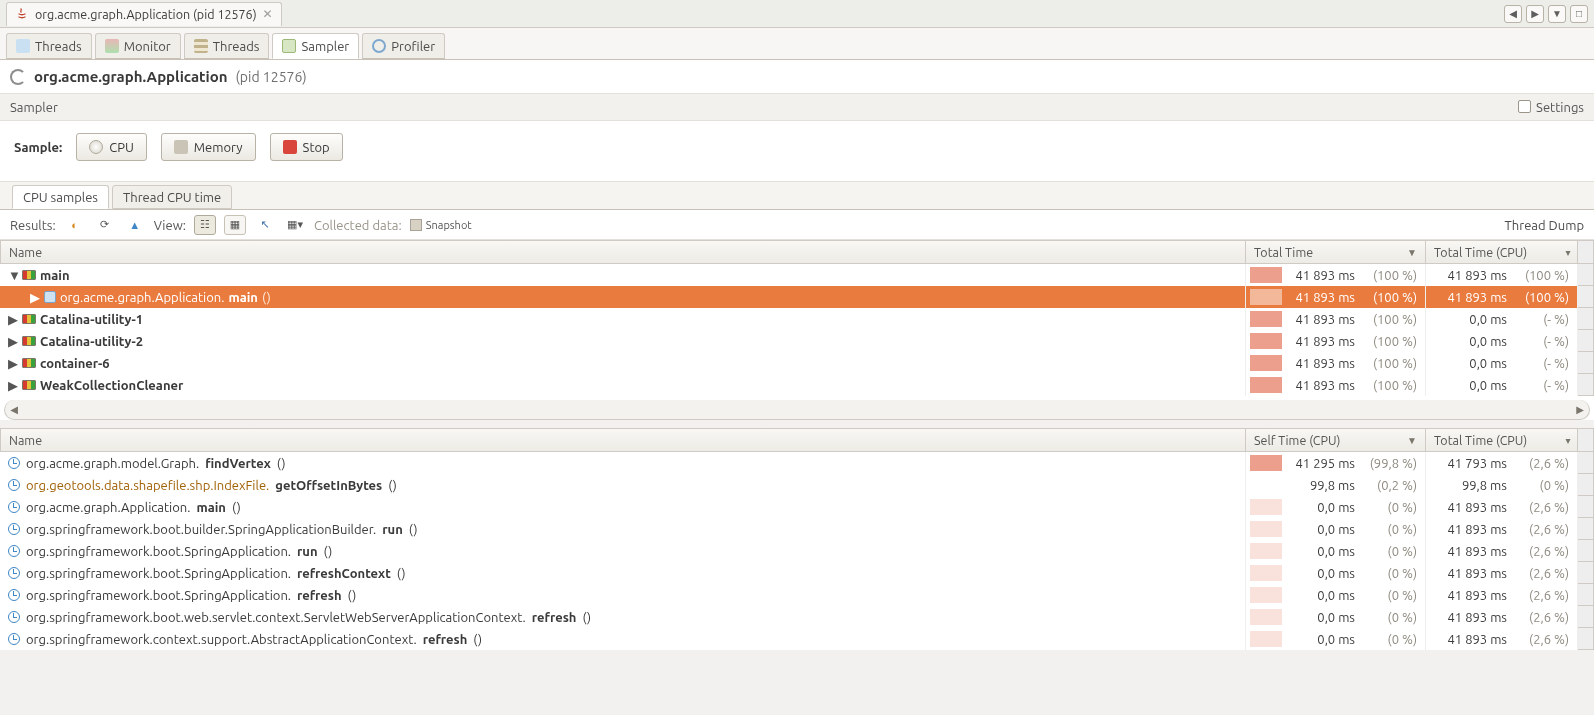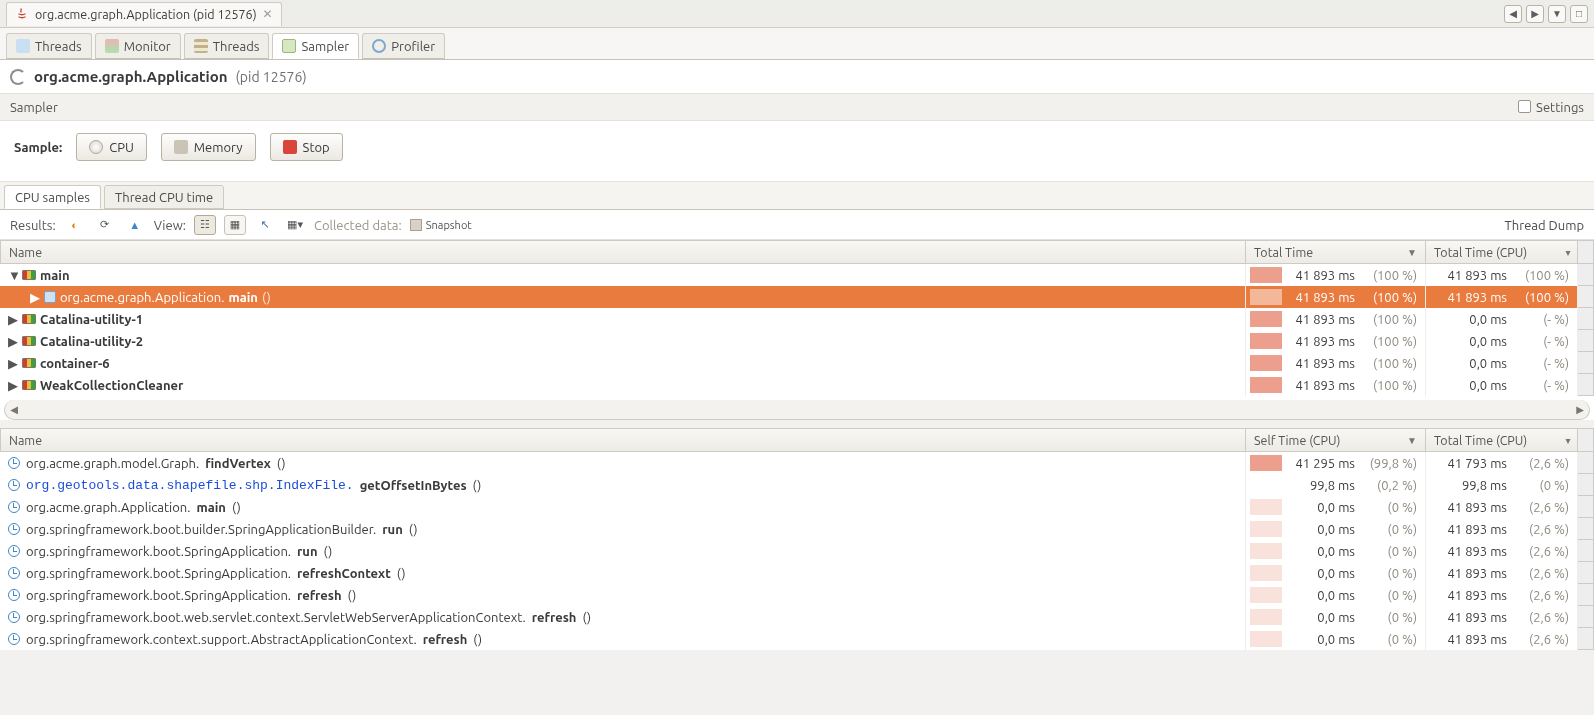--- a/index.html
+++ b/index.html
@@ -32,21 +32,21 @@
 
   
   .controls { background:#ffffff; padding:12px 14px 8px; border-bottom:1px solid #e4e1da; }
   .controls-row { display:flex; align-items:center; gap:14px; margin-bottom:12px;}
   .lbl-strong { font-weight:700; color:#3a3a3a; }
   .btn { display:flex; align-items:center; gap:6px; height:28px; padding:0 12px; border:1px solid #b8b2a7; border-radius:3px; background:linear-gradient(#fdfdfc,#ece9e2); font-size:13px; color:#3a3a3a; }
   .btn .bicon { width:14px; height:14px; border-radius:50%; }
   .status-row { display:flex; align-items:center; gap:18px; font-size:13px; }
 
   
-  .subtabs { display:flex; align-items:flex-end; height:28px; background:#f5f4f1; border-bottom:1px solid #c7c1b7; padding-left:4px; gap:3px;}
+  .subtabs { display:flex; align-items:flex-end; height:28px; background:#f5f4f1; border-bottom:1px solid #c7c1b7; padding-left:12px; gap:3px;}
   .subtab { display:flex; align-items:center; height:24px; padding:0 10px; border:1px solid #cfcbc4; border-radius:3px 3px 0 0; background:#f0efe9; font-size:13px; color:#4c4c4c;}
   .subtab.active { background:#ffffff; border-bottom:1px solid #ffffff; }
 
   
   .results-bar { display:flex; align-items:center; height:30px; padding:0 10px; background:#ffffff; border-bottom:1px solid #e4e1da; gap:8px; font-size:13px; color:#555;}
   .results-bar .tbtn { width:22px; height:20px; border:1px solid #c8c2b6; border-radius:3px; background:#f7f6f2; display:flex; align-items:center; justify-content:center; font-size:11px; }
   .results-bar .tbtn.active { background:#eceade; border-color:#b0aa9c; }
   .results-bar .faded { color:#9a958a; }
   .results-bar .thread-dump { margin-left:auto; color:#4c4c4c; }
 
@@ -353,21 +353,21 @@
         </div>
         <div class="cell cpu">
           <span>41 793 ms</span>
           <span class="pct">(2,6 %)</span>
         </div>
         <div class="col-scroll" style="border-top: none;"></div>
       </div>
       <div class="trow">
         <div class="cell name" style="gap: 6px;">
           <span class="clock-ico"></span>
-          <span class="name-path" style="color: #1d4ed8; font-family: Liberation Mono, monospace;">org.geotools.data.shapefile.shp.IndexFile.</span>
+          <span class="name-path" style="color: #a16207;">org.geotools.data.shapefile.shp.IndexFile.</span>
           <span class="name-bold">getOffsetInBytes</span>
           <span class="args" style="color: rgb(58, 58, 58);"> ()</span>
         </div>
         <div class="cell time">
           <span class="bar1" style="width: 0%;"></span>
           <span>99,8 ms</span>
           <span class="pct">(0,2 %)</span>
         </div>
         <div class="cell cpu">
           <span>99,8 ms</span>

